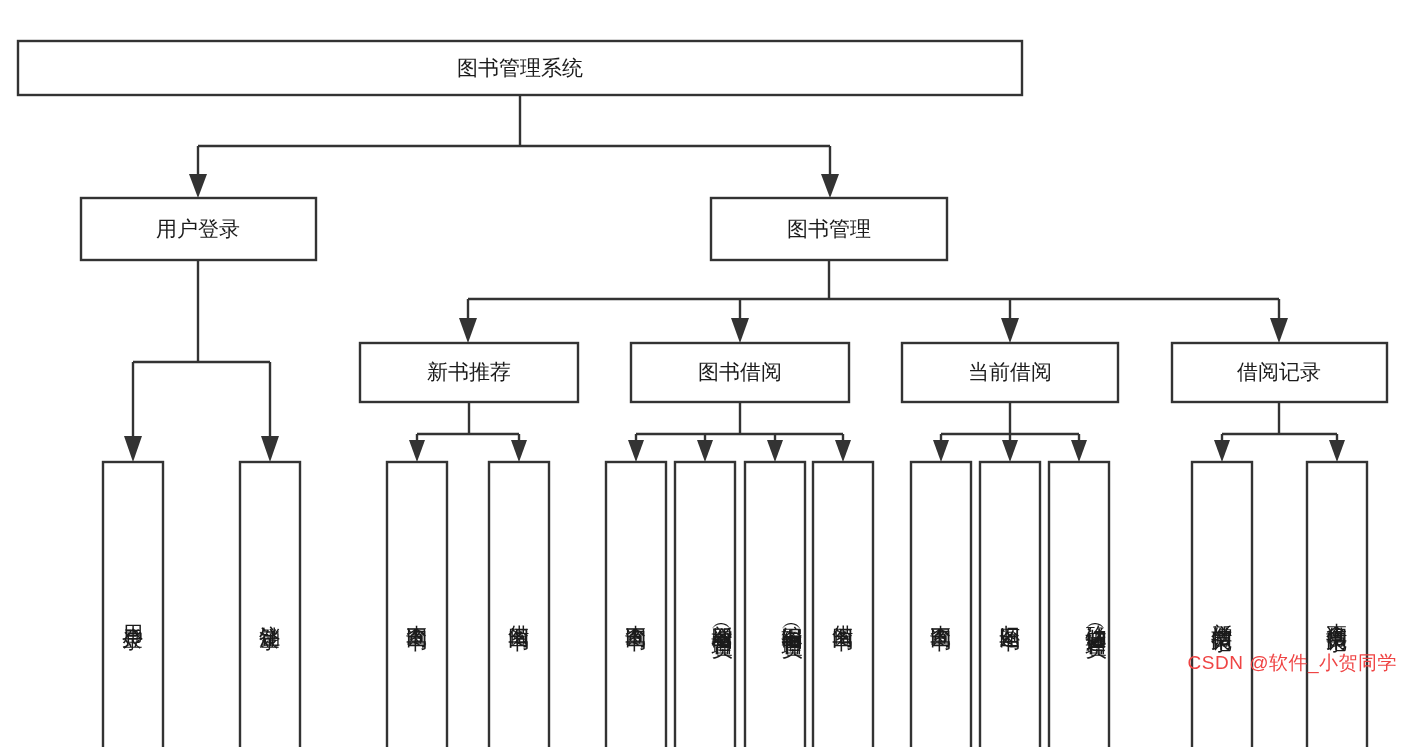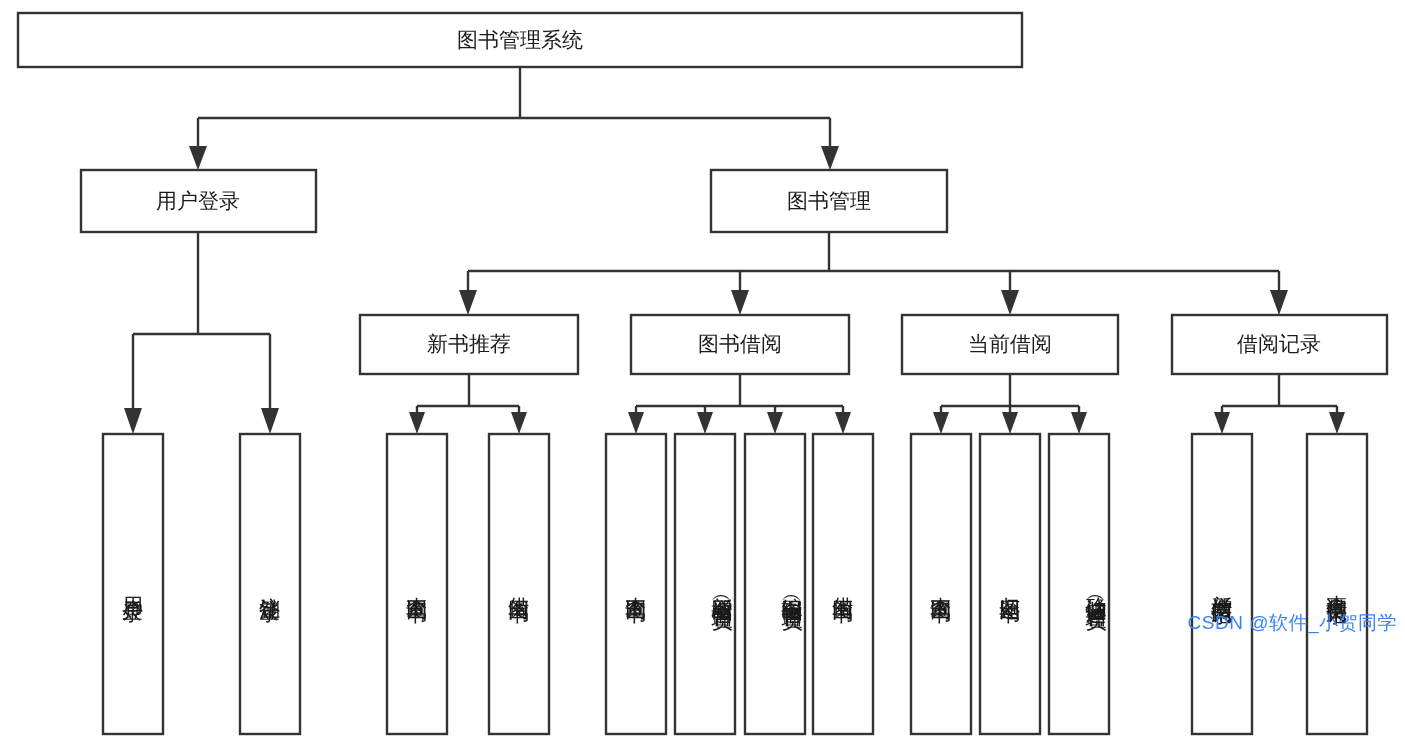--- a/index.html
+++ b/index.html
@@ -12,20 +12,21 @@
     width: 1405px;
     height: 747px;
     font-family: "Liberation Sans", "DejaVu Sans", sans-serif;
     overflow: hidden;
     position: relative;
   }
   #diagram-root {
     position: relative;
     width: 1405px;
     height: 648px;
+    margin-top: 28px;
   }
   svg#flow-svg {
     position: absolute;
     left: 0;
     top: 0;
     width: 1405px;
     height: 747px;
     display: block;
   }
   .node-box {
@@ -62,24 +63,24 @@
     display: flex;
     align-items: center;
     justify-content: center;
     text-align: center;
     white-space: nowrap;
     pointer-events: none;
   }
   .watermark {
     position: absolute;
     right: 8px;
-    bottom: 12px;
+    bottom: 0;
     font-family: "Liberation Sans", "DejaVu Sans", sans-serif;
     font-size: 19px;
-    color: #3b82f6;
+    color: #ef4444;
     white-space: nowrap;
     letter-spacing: 0.5px;
   }
 </style>
 </head>
 <body>
 
 <div id="diagram-root">
 
   <svg id="flow-svg" viewBox="0 0 1405 747" xmlns="http://www.w3.org/2000/svg">

